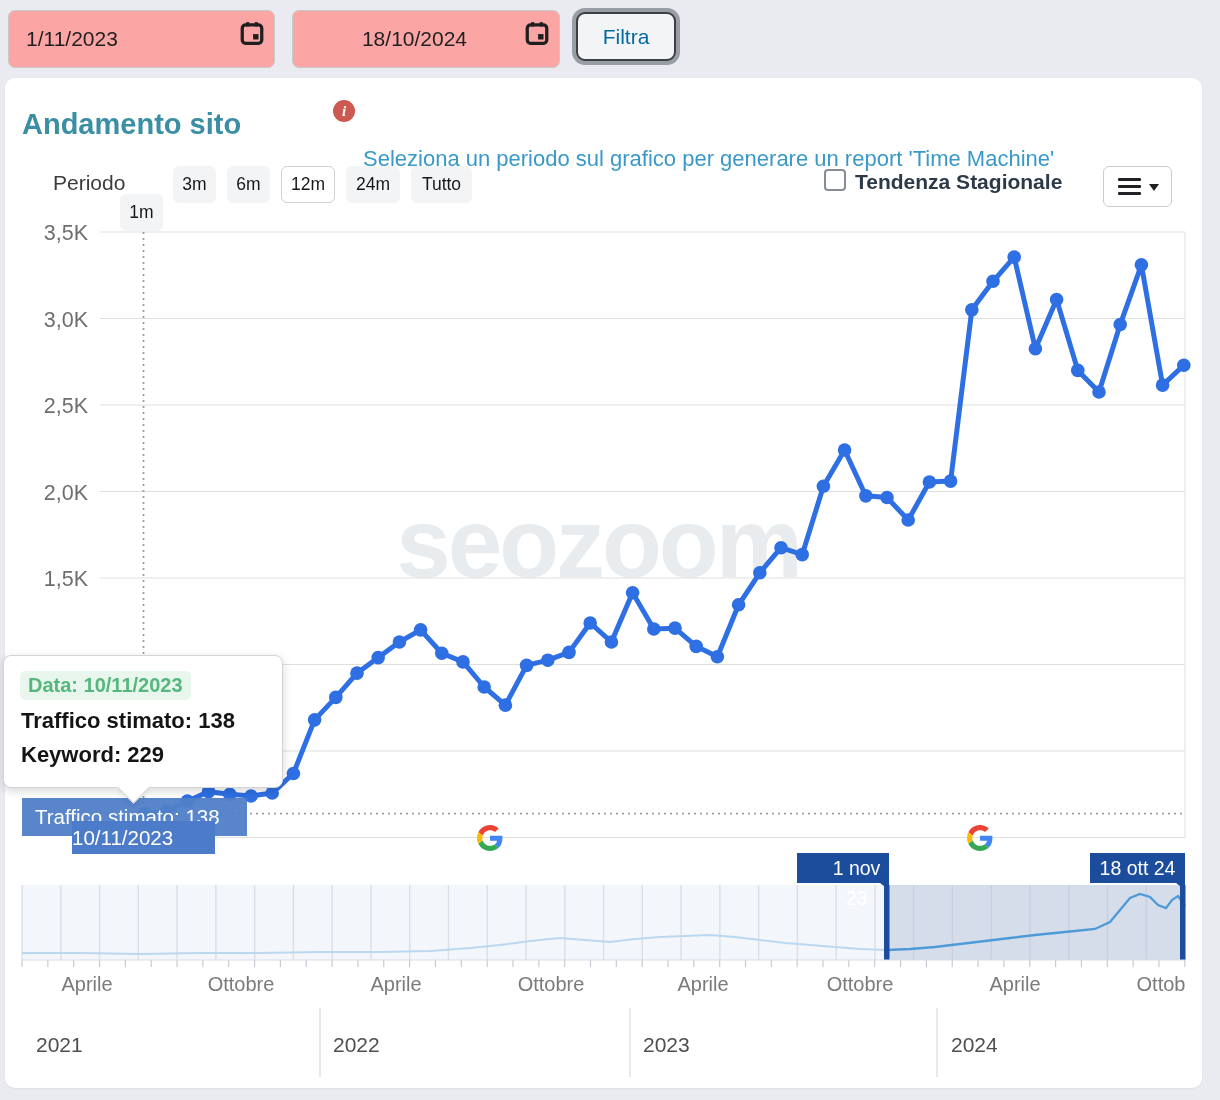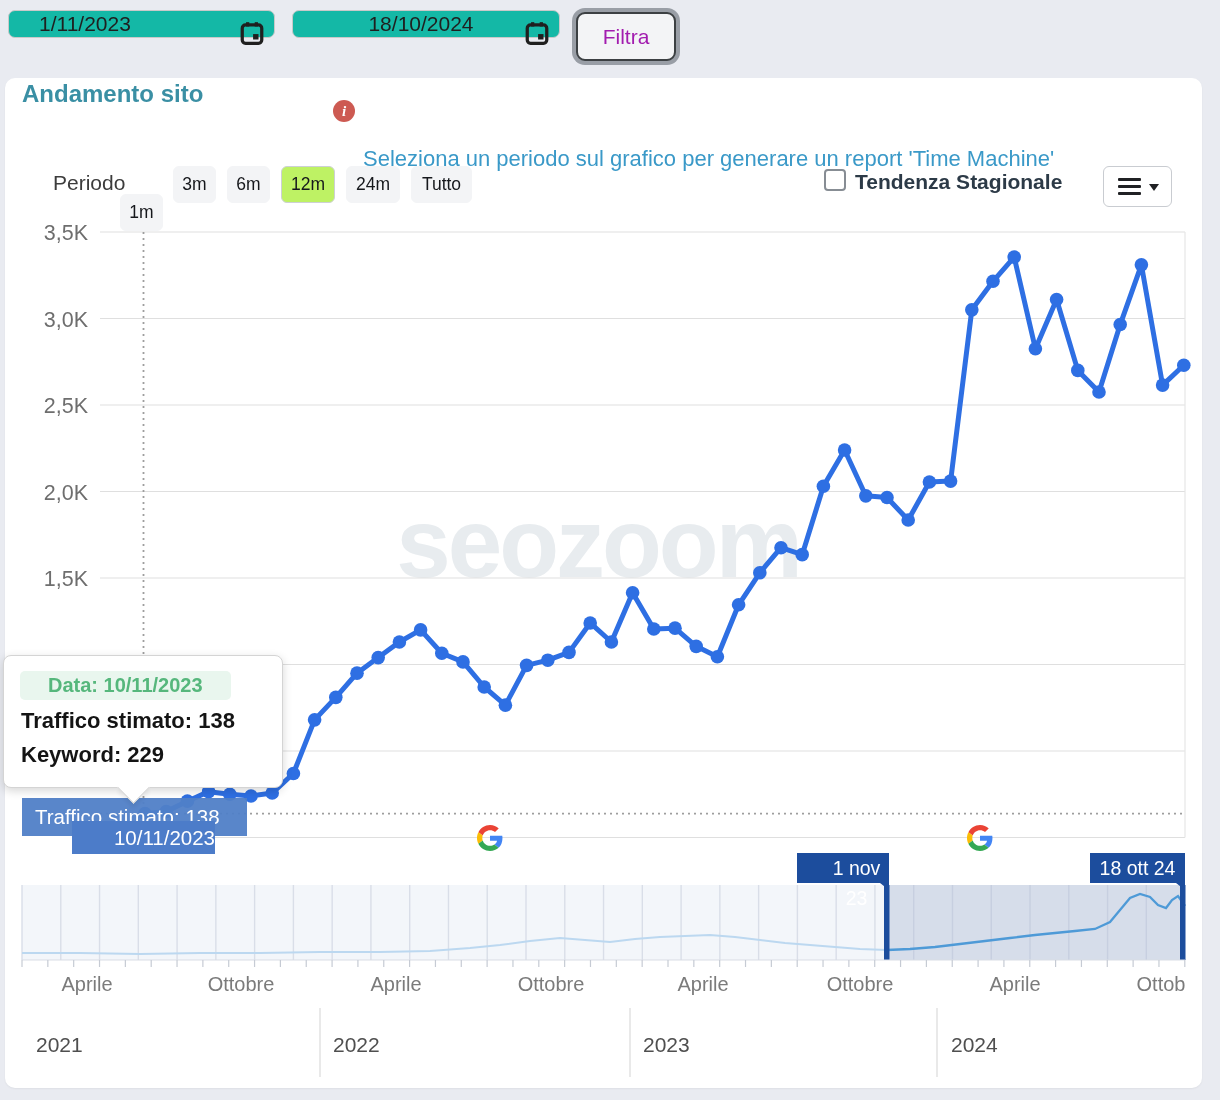--- a/index.html
+++ b/index.html
@@ -1,71 +1,71 @@
 <!DOCTYPE html>
 <html><head>
 <meta charset="utf-8">
 <style>
   * { margin:0; padding:0; box-sizing:border-box; }
   html,body { background:#e9ebf1; }
   body { font-family:"Liberation Sans", sans-serif; }
   #screen { position:relative; width:1220px; height:1100px; background:#e9ebf1; overflow:hidden; }
 
   
-  .date-input { position:absolute; top:10px; height:28px; background:#14b8a6; border:1px solid #c9c9c9;
-    border-radius:7px; font-family:"Liberation Sans",sans-serif; font-size:21px; color:#1f1f1f; padding:0 40px 0 30px; z-index:3; }
+  .date-input { position:absolute; top:10px; height:58px; background:#fca5a5; border:1px solid #c9c9c9;
+    border-radius:7px; font-family:"Liberation Sans",sans-serif; font-size:21px; color:#1f1f1f; padding:0 40px 0 17px; z-index:3; }
   #date-from { left:8px;  width:267px; }
   #date-to   { left:292px; width:268px;text-align:center; }
   .cal-icon { position:absolute; top:20px; width:26px; height:26px; z-index:4; }
   #cal-1 { left:239px; } #cal-2 { left:524px; }
   #filtra-btn { position:absolute; left:576px; top:12px; width:100px; height:49px; background:#f3f4f6;
     border:2px solid #3c4043; border-radius:9px; box-shadow:0 0 0 4px #999ea6; font-family:"Liberation Sans",sans-serif;
-    font-size:21px; color:#a21caf; z-index:3; cursor:pointer; }
+    font-size:21px; color:#0369a1; z-index:3; cursor:pointer; }
 
   
   #card { position:absolute; left:5px; top:78px; width:1197px; height:1010px; background:#fff;
     border-radius:10px; box-shadow:0 1px 2px rgba(0,0,0,.05); z-index:0; }
 
-  #page-title { position:absolute; left:22px; top:80px; font-size:24px; font-weight:600; color:#3a8fa4; z-index:2; }
+  #page-title { position:absolute; left:22px; top:108px; font-size:29px; font-weight:600; color:#3a8fa4; z-index:2; }
   #info-icon { position:absolute; left:333px; top:100px; width:22px; height:22px; border-radius:50%;
     background:#cd5a52; color:#fff; font-size:15px; font-weight:bold; font-style:italic; text-align:center;
     line-height:22px; font-family:"Liberation Serif",serif; z-index:2; }
   #info-msg { position:absolute; left:363px; top:98px; font-size:22px; color:#3a99c8; z-index:2;margin-top:48px; }
 
   
   #periodo-label { position:absolute; left:53px; top:171px; font-size:21px; color:#3c3c3c; z-index:2; }
   .pbtn { position:absolute; top:166px; height:37px; background:#f3f4f6; border:1px solid #f3f4f6; border-radius:6px;
     font-family:"Liberation Sans",sans-serif; font-size:17.5px; color:#16181c; z-index:3; cursor:pointer; }
-  .pbtn.sel { background:#bef264; border:1px solid #cdd0d5; }
+  .pbtn.sel { background:#ffffff; border:1px solid #cdd0d5; }
   #pb-0{left:120px;width:43px;margin-top:28px;} #pb-1{left:173px;width:43px;} #pb-2{left:227px;width:43px;}
   #pb-3{left:281px;width:54px;} #pb-4{left:346px;width:54px;} #pb-5{left:411px;width:61px;}
   #seasonal-cb { position:absolute; left:824px; top:169px; width:22px; height:22px; background:#fff;
     border:2px solid #878d94; border-radius:4px; z-index:3; cursor:pointer; }
   #seasonal-label { position:absolute; left:855px; top:170px; font-size:21px; font-weight:bold; color:#2c3a47; z-index:2; }
   #menu-btn { position:absolute; left:1103px; top:166px; width:69px; height:41px; background:#fff;
     border:1px solid #c9ccd1; border-radius:6px; z-index:3; cursor:pointer; }
   .hbar { position:absolute; left:14px; width:23px; height:3px; background:#202124; border-radius:1px; }
   #hb1{top:11px;} #hb2{top:18px;} #hb3{top:25px;}
   #menu-caret { position:absolute; left:45px; top:17px; width:0; height:0;
     border-left:5.5px solid transparent; border-right:5.5px solid transparent; border-top:7px solid #202124; }
 
   
   #chart-svg { position:absolute; left:0; top:0; z-index:1; pointer-events:none; }
 
   
   #traffic-badge { position:absolute; left:22px; top:798px; width:225px; height:38px; background:rgba(80,128,199,.95);
     color:#fff; font-size:20.5px; line-height:38px; padding-left:13px; z-index:2; }
   #date-badge { position:absolute; left:72px; top:821px; width:143px; height:33px; background:#4c7cc9;
-    color:#fff; font-size:20.5px; line-height:33px; text-align:right; z-index:3; }
+    color:#fff; font-size:20.5px; line-height:33px; text-align:left; z-index:3; }
   #tooltip { position:absolute; left:3px; top:655px; width:280px; height:133px; background:#fff;
     border:1px solid #d4d4d4; border-radius:8px; box-shadow:0 3px 10px rgba(0,0,0,.16); z-index:4; }
   #tooltip .arrow { position:absolute; left:118px; bottom:-12px; width:23px; height:23px; background:#fff;
     border-right:1px solid #d4d4d4; border-bottom:1px solid #d4d4d4; transform:rotate(45deg);
     box-shadow:3px 3px 4px rgba(0,0,0,.06); }
-  #tt-date { display:inline-block; margin:15px 0 0 16px; padding:3px 28px; background:#e9f6ee; color:#56b77c;
+  #tt-date { display:inline-block; margin:15px 0 0 16px; padding:3px 8px; background:#e9f6ee; color:#56b77c;
     font-size:20px; font-weight:bold; border-radius:5px; }
   .tt-line { margin:8px 0 0 17px; font-size:22px; font-weight:bold; color:#141414; }
 
   
   .flag { position:absolute; top:853px; height:30px; background:#1c4d9d; color:#fff; font-size:19.5px;
     line-height:30px; text-align:center; z-index:2; }
   #flag-start { left:797px; width:92px;padding-left:27px; }
   #flag-end   { left:1090px; width:95px; }
   .flag::after { content:""; position:absolute; right:0; bottom:-7px; border-top:7px solid #1c4d9d;
     border-left:9px solid transparent; }

